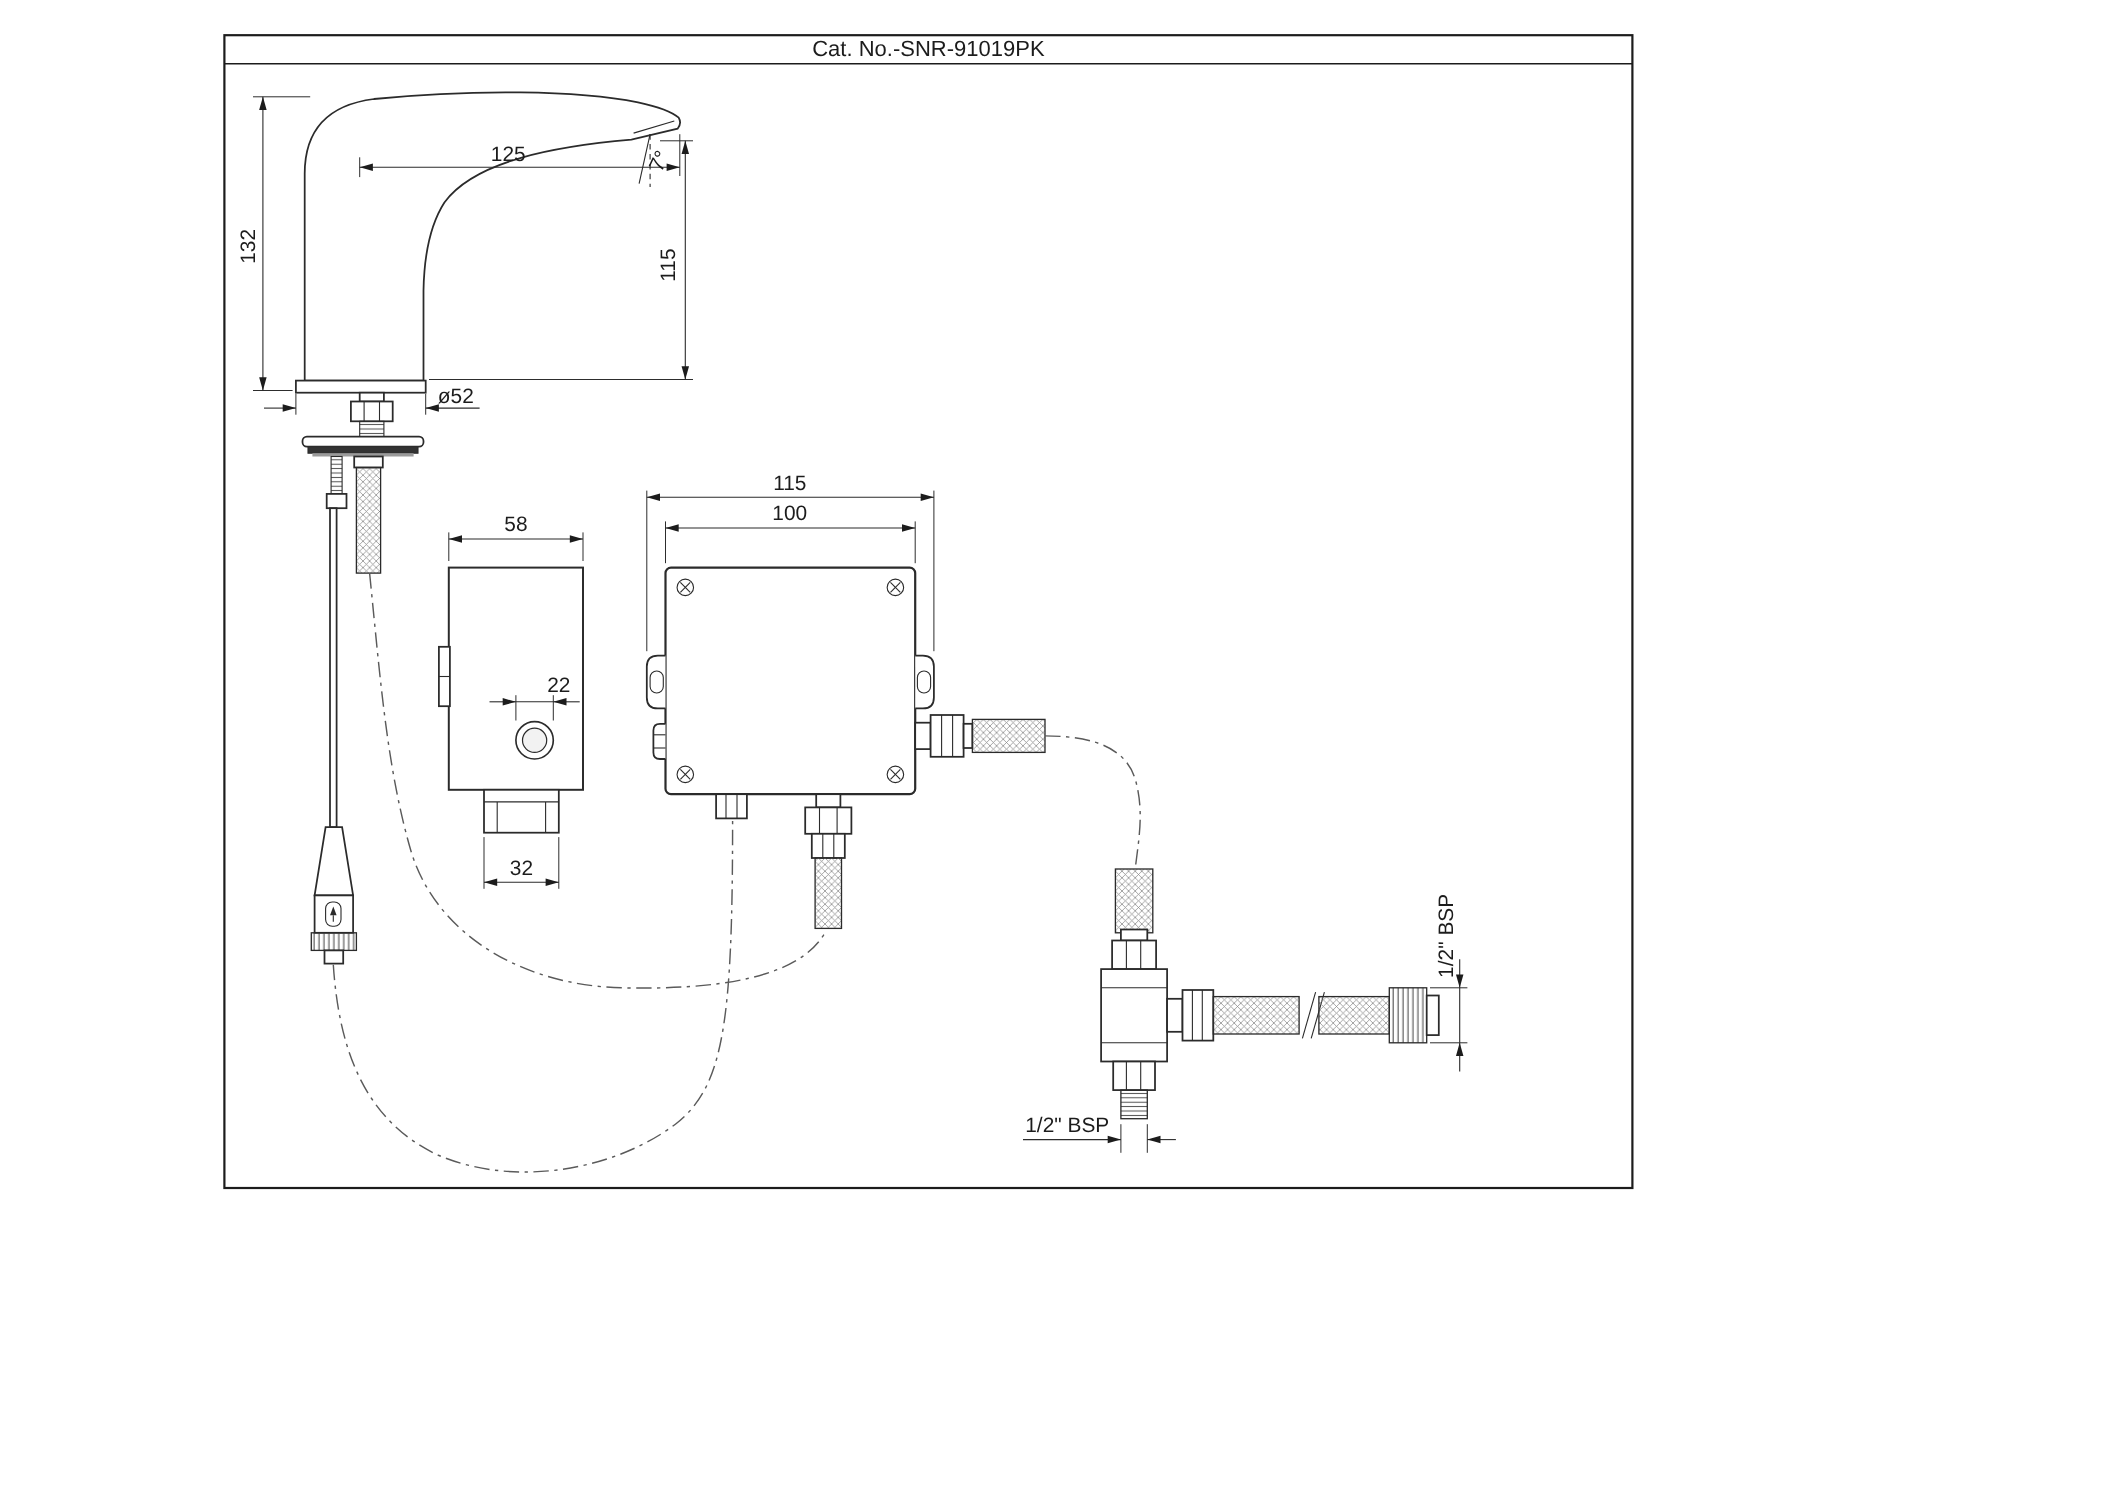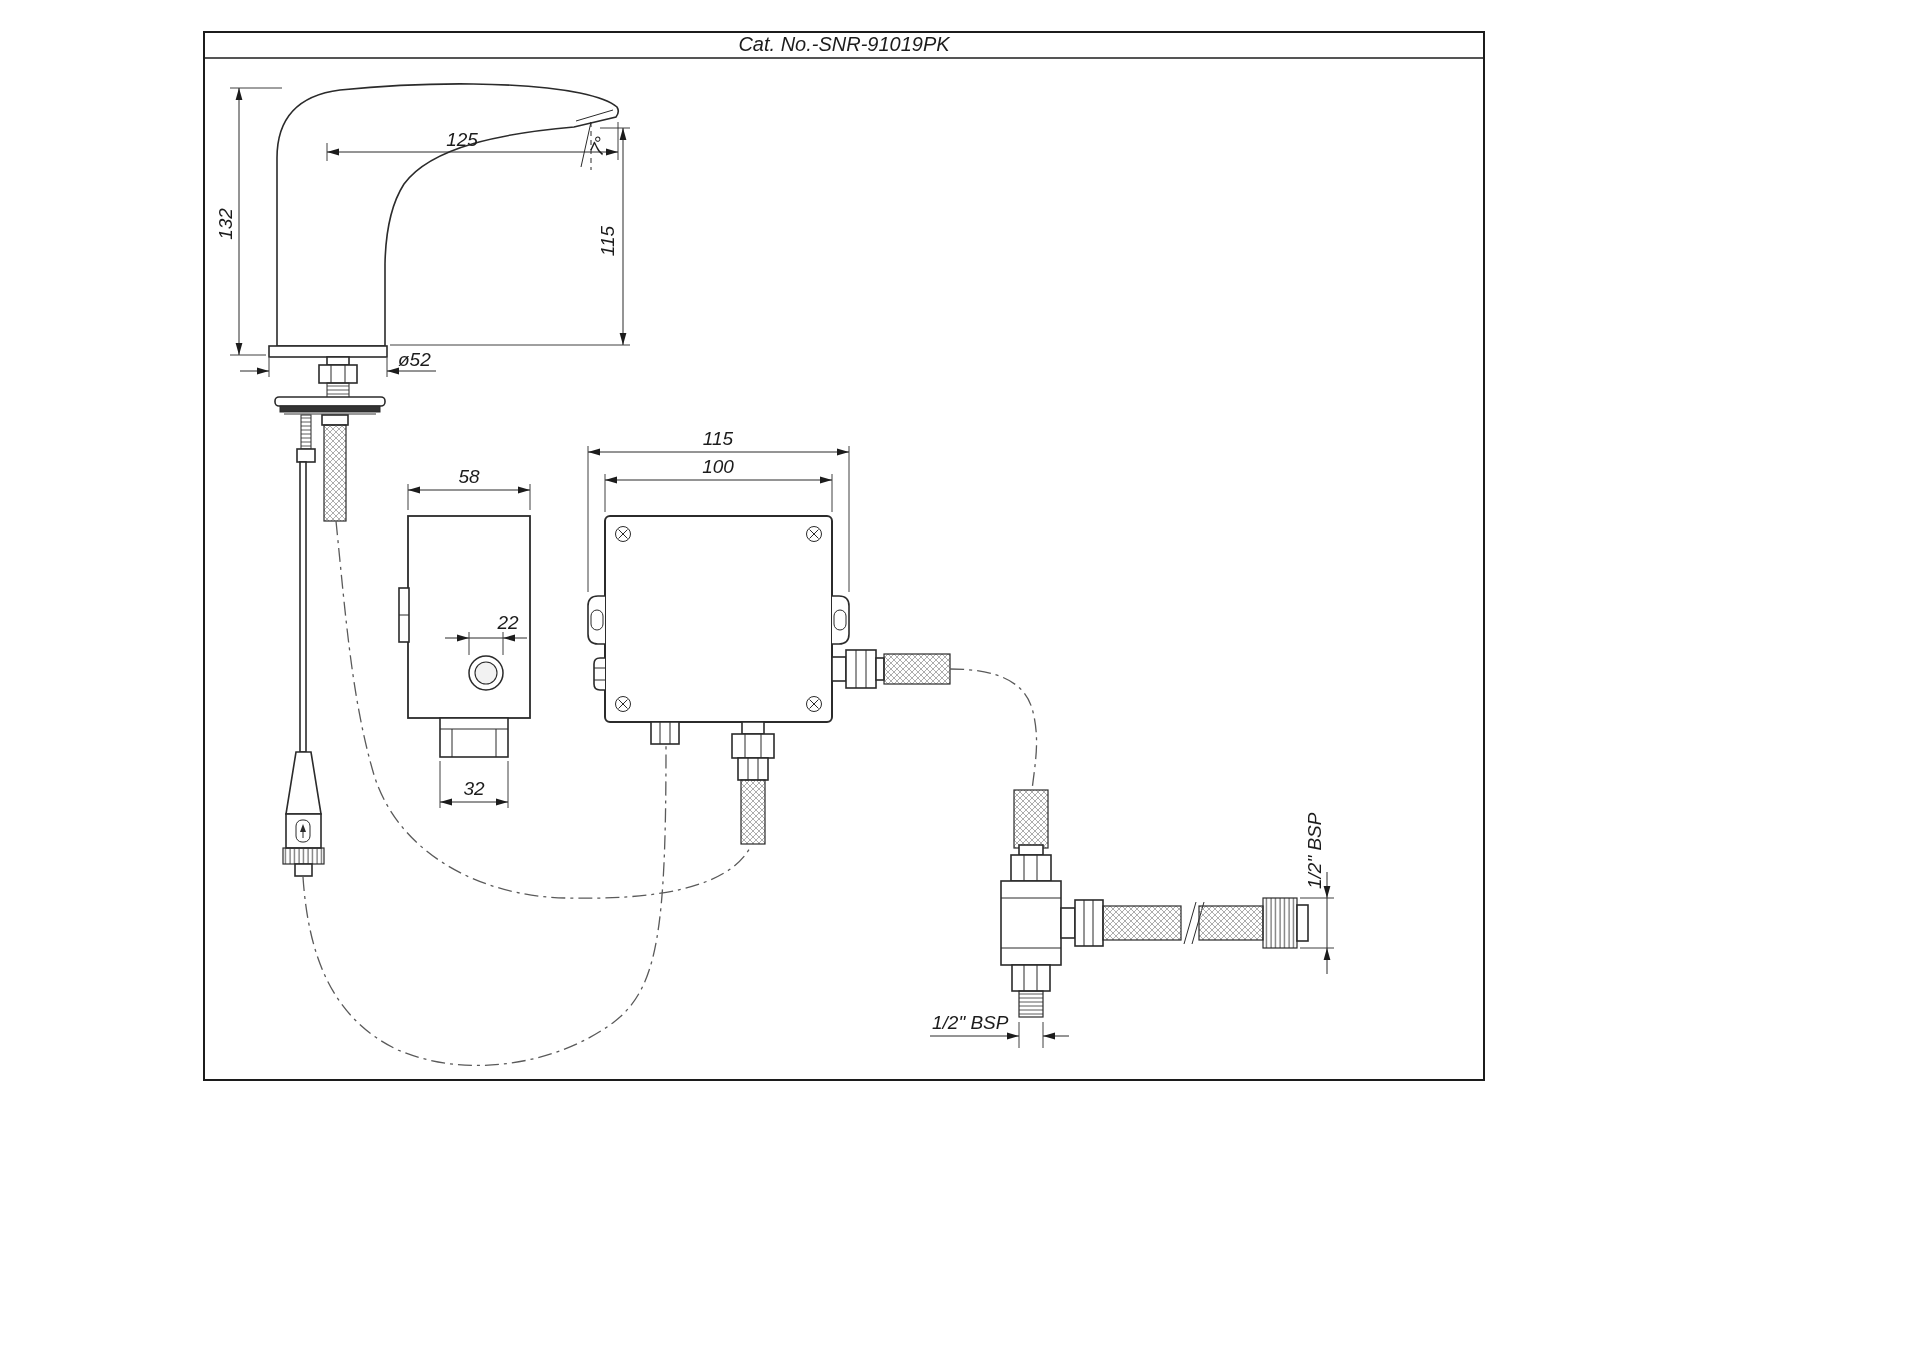--- a/index.html
+++ b/index.html
@@ -1,19 +1,19 @@
 <!DOCTYPE html>
 <html><head>
 <meta charset="utf-8">
 <style>
   html,body{
     margin:0;padding:0;background:#ffffff;
     font-family:"Liberation Sans", sans-serif;
   }
-  .sheet{position:relative;width:1920px;height:1111px;background:#fff;font-style:italic;}
+  .sheet{position:relative;width:1920px;height:1111px;background:#fff;}
   svg{display:block;}
   text{fill:#1c1c1c;font-family:"Liberation Sans", sans-serif;font-size:19px;}
   .ttl{font-size:20px;}
   .outline{fill:#ffffff;stroke:#2b2b2b;stroke-width:1.6;}
   .thin{fill:none;stroke:#2b2b2b;stroke-width:1;}
   .dim{stroke:#2b2b2b;stroke-width:1;fill:none;}
   .ext{stroke:#2b2b2b;stroke-width:0.9;fill:none;}
   .dash{stroke:#2b2b2b;stroke-width:1;fill:none;stroke-dasharray:5 4;}
   .route{stroke:#5a5a5a;stroke-width:1.3;fill:none;stroke-dasharray:14 5 3 5;}
   .dark{fill:#333;stroke:#2b2b2b;stroke-width:1;}

